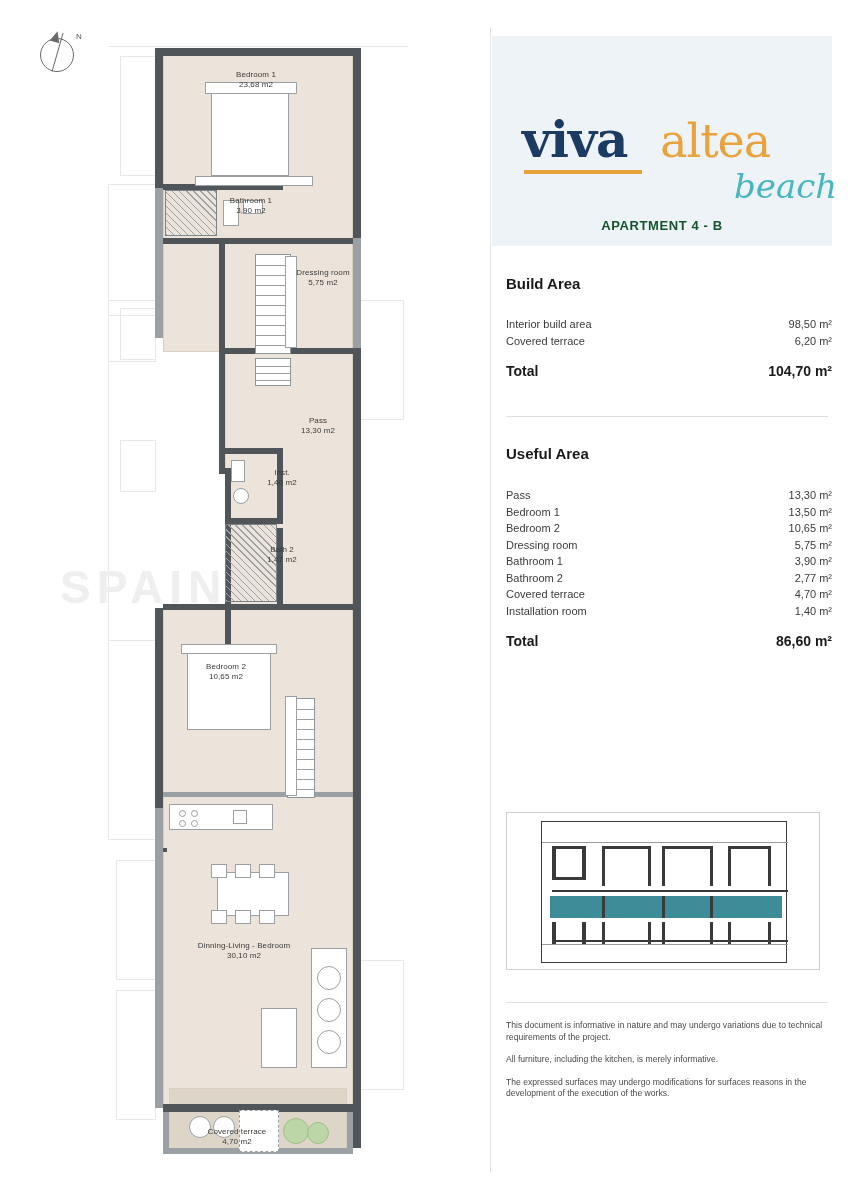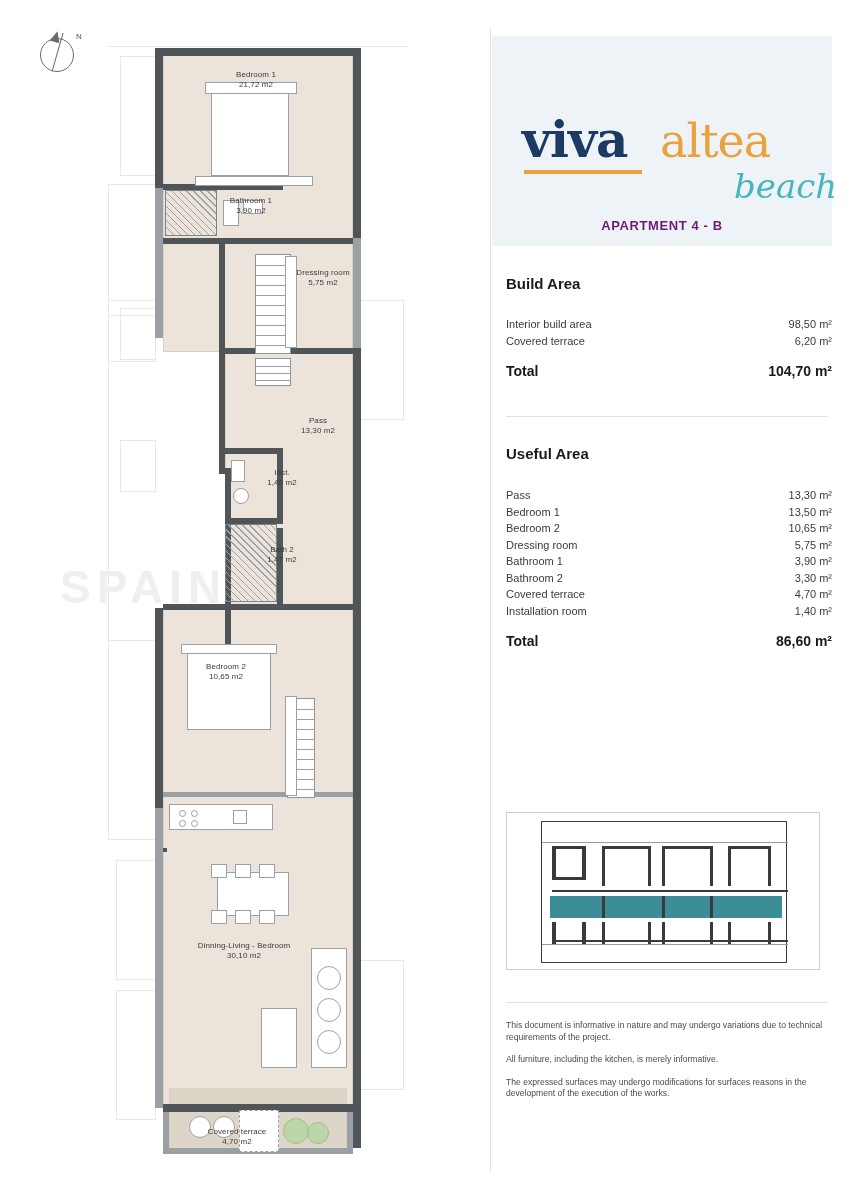--- a/index.html
+++ b/index.html
@@ -56,21 +56,21 @@
   
   .info { position:absolute; left:492px; top:0; width:356px; height:1200px; background:#fff; }
   .divider-v { position:absolute; left:490px; top:28px; width:1px; height:1144px; background:#e3e3e3; }
 
   .brandbox { position:absolute; left:0px; top:36px; width:340px; height:210px; background:#eef3f8; }
   .brand { position:absolute; left:18px; top:44px; width:310px; height:120px; }
   .viva { position:absolute; left:12px; top:30px; font-family:"DejaVu Serif", serif; font-size:50px; font-weight:700; color:#1c3b63; letter-spacing:-1px; }
   .viva-underline { position:absolute; left:14px; top:90px; width:118px; height:4px; background:#e8a33d; }
   .altea { position:absolute; left:150px; top:34px; font-family:"DejaVu Serif", serif; font-size:46px; color:#e8a33d; letter-spacing:-1px; }
   .beach { position:absolute; left:224px; top:86px; font-family:"DejaVu Serif", serif; font-style:italic; font-size:34px; color:#48b6bd; }
-  .apt-title { position:absolute; left:0; top:182px; width:340px; text-align:center; font-size:13px; font-weight:700; letter-spacing:.6px; color:#701a75; }
+  .apt-title { position:absolute; left:0; top:182px; width:340px; text-align:center; font-size:13px; font-weight:700; letter-spacing:.6px; color:#14532d; }
 
   .sec-title { position:absolute; font-size:15px; font-weight:700; color:#1a1a1a; }
   .rowlist { position:absolute; left:14px; width:326px; }
   .row { display:flex; justify-content:space-between; font-size:11px; color:#3b3b3b; line-height:16.5px; }
   .row .v { text-align:right; }
   .row.total { font-size:14px; font-weight:700; color:#1a1a1a; margin-top:14px; }
   .hr { position:absolute; left:14px; width:322px; height:1px; background:#e0e0e0; }
 
   
   .keyplan { position:absolute; left:14px; top:812px; width:314px; height:158px; border:1px solid #cfcfcf; background:#fff; }
@@ -220,21 +220,21 @@
 
       <div class="fixr" style="left:34px;top:1068px;width:22px;height:22px;"></div>
       <div class="fixr" style="left:58px;top:1068px;width:22px;height:22px;"></div>
       <div class="fix" style="left:84px;top:1062px;width:40px;height:42px;border-style:dashed;"></div>
       <div class="fixr" style="left:128px;top:1070px;width:26px;height:26px;background:#bcd6a8;border-color:#9ec089;"></div>
       <div class="fixr" style="left:152px;top:1074px;width:22px;height:22px;background:#bcd6a8;border-color:#9ec089;"></div>
     </div>
 
     <div class="rlabel" style="left:186px;top:70px;width:140px;">
       <b>Bedroom 1</b>
-      <span class="a">21,72 m2</span>
+      <span class="a">23,68 m2</span>
     </div>
     <div class="rlabel" style="left:186px;top:196px;width:130px;">
       <b>Bathroom 1</b>
       <span class="a">3,90 m2</span>
     </div>
     <div class="rlabel" style="left:288px;top:268px;width:70px;">
       <b>Dressing room</b>
       <span class="a">5,75 m2</span>
     </div>
     <div class="rlabel" style="left:278px;top:416px;width:80px;">
@@ -312,21 +312,21 @@
       <div class="row">
         <span>Dressing room</span>
         <span class="v">5,75 m²</span>
       </div>
       <div class="row">
         <span>Bathroom 1</span>
         <span class="v">3,90 m²</span>
       </div>
       <div class="row">
         <span>Bathroom 2</span>
-        <span class="v">3,30 m²</span>
+        <span class="v">2,77 m²</span>
       </div>
       <div class="row">
         <span>Covered terrace</span>
         <span class="v">4,70 m²</span>
       </div>
       <div class="row">
         <span>Installation room</span>
         <span class="v">1,40 m²</span>
       </div>
       <div class="row total">

